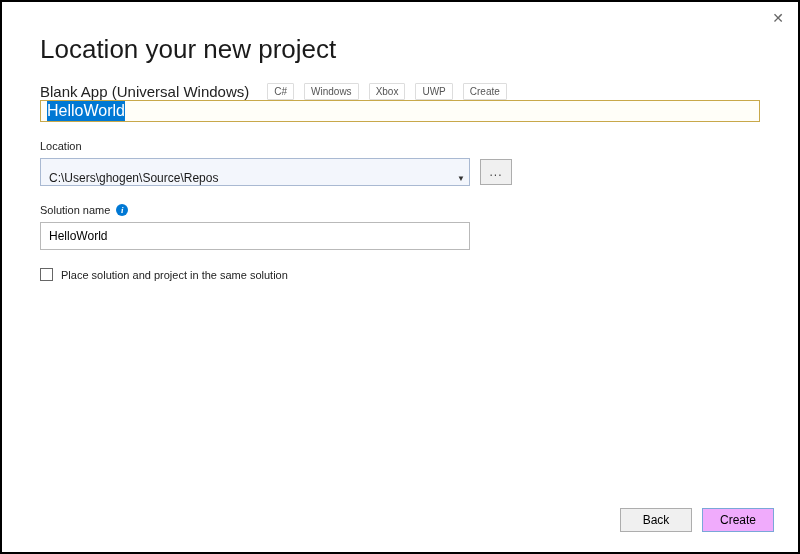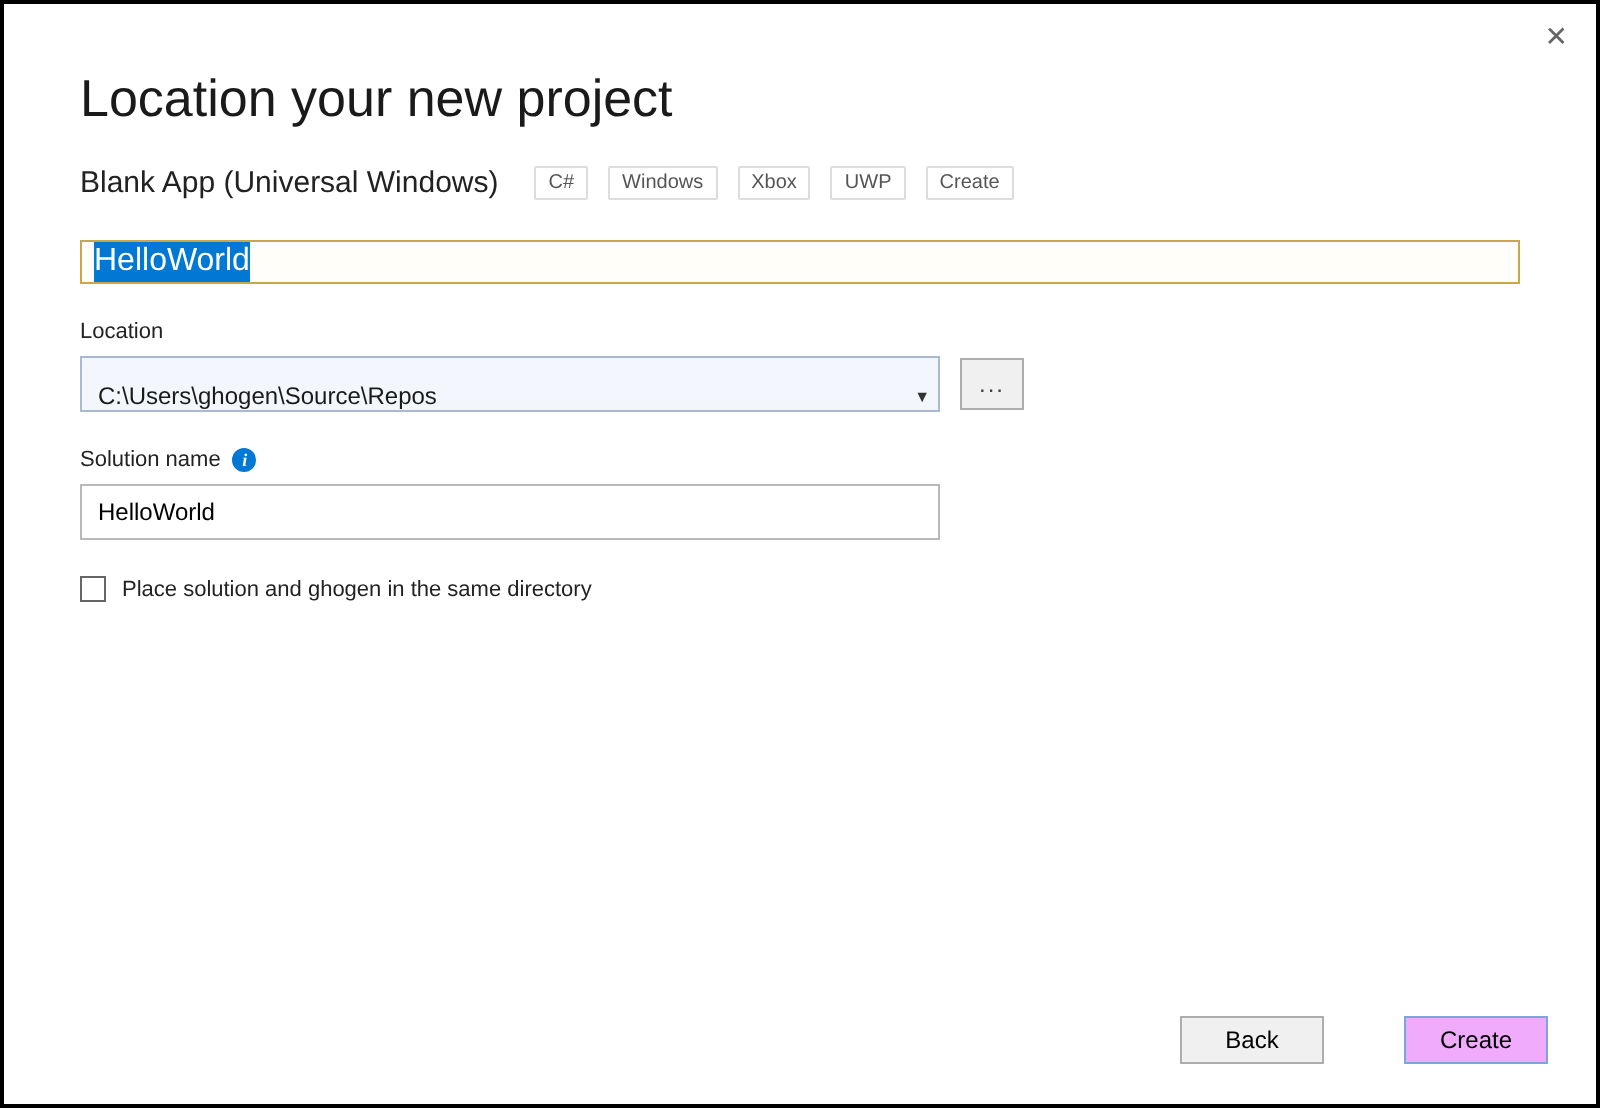--- a/index.html
+++ b/index.html
@@ -25,21 +25,20 @@
     }
     h1 {
       font-size: 26px;
       font-weight: 400;
       margin-bottom: 18px;
     }
     .template-row {
       display: flex;
       align-items: center;
       gap: 18px;
-      margin-bottom: 20px;
     }
     .template-name {
       font-size: 15px;
       font-weight: 400;
       color: #222;
     }
     .tags {
       display: flex;
       gap: 10px;
     }
@@ -151,21 +150,20 @@
     }
     .btn {
       min-width: 72px;
       height: 24px;
       font-size: 12px;
       border: 1px solid #adadad;
       background: #f0f0f0;
       cursor: pointer;
       font-family: inherit;
       padding: 0 14px;
-      margin-left: 30px;
     }
     .btn.primary {
       border: 1px solid #7aa7d8;
       background: #f0abfc;
     }
   </style>
 </head>
 <body>
 
 <span class="close-icon">✕</span>
@@ -204,20 +202,20 @@
   <div class="field-group">
     <div class="field-label">
       <span>Solution name</span>
       <span class="info-icon">i</span>
     </div>
     <input type="text" value="HelloWorld" style="">
   </div>
 
   <div class="ck-row">
     <div class="ck"></div>
-    <span class="ck-label">Place solution and ghogen in the same directory</span>
+    <span class="ck-label">Place solution and project in the same solution</span>
   </div>
 </div>
 
 <div class="footer">
   <button class="btn">Back</button>
   <button class="btn primary">Create</button>
 </div>
 
 </body></html>

